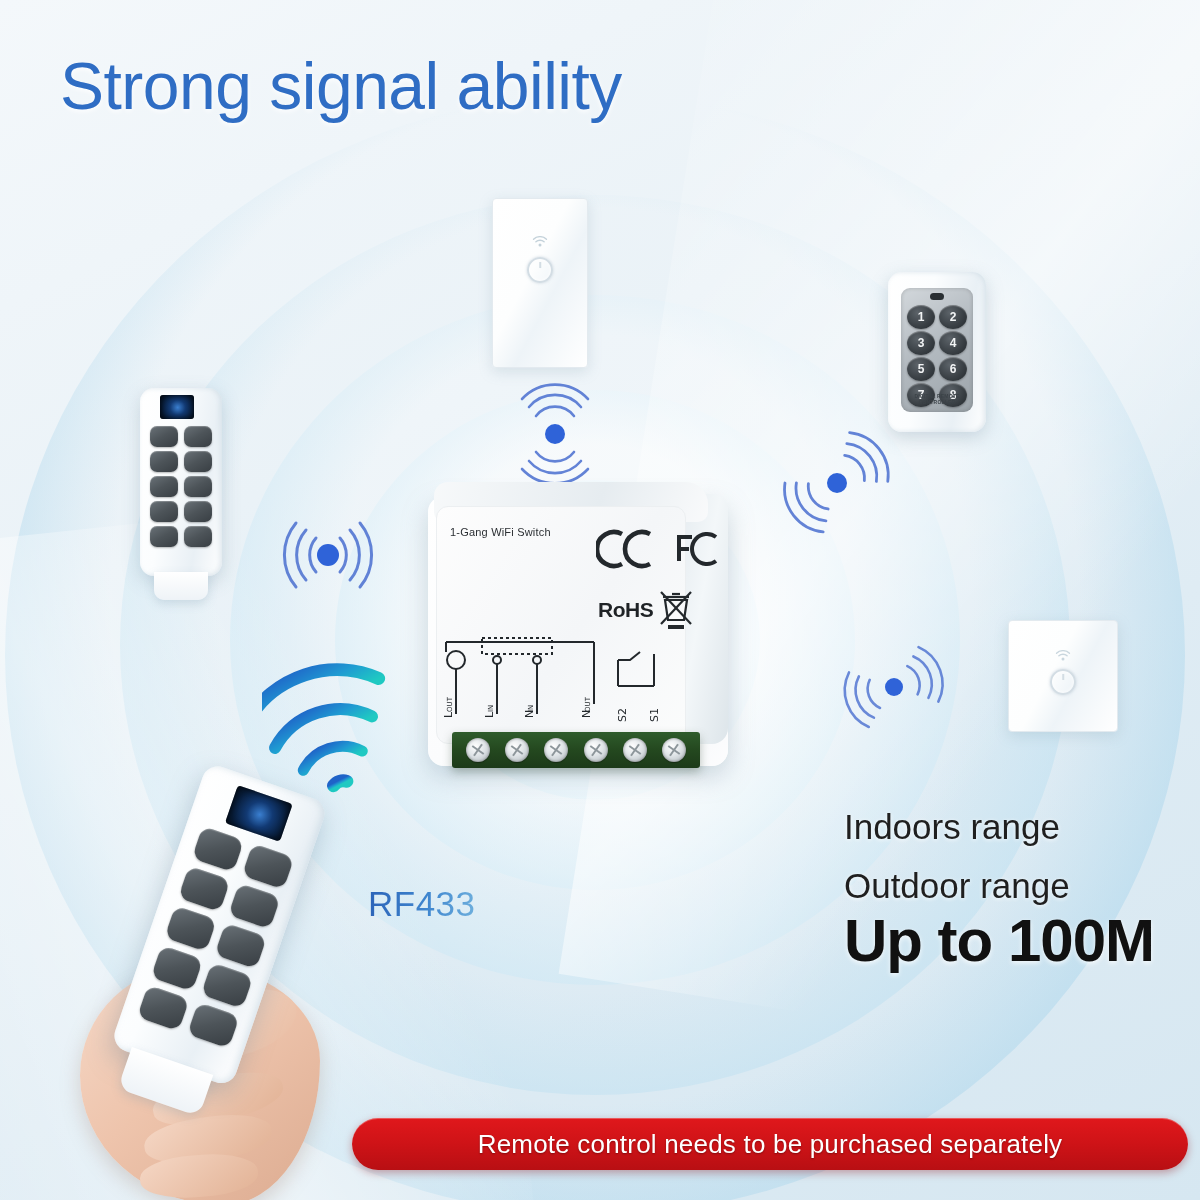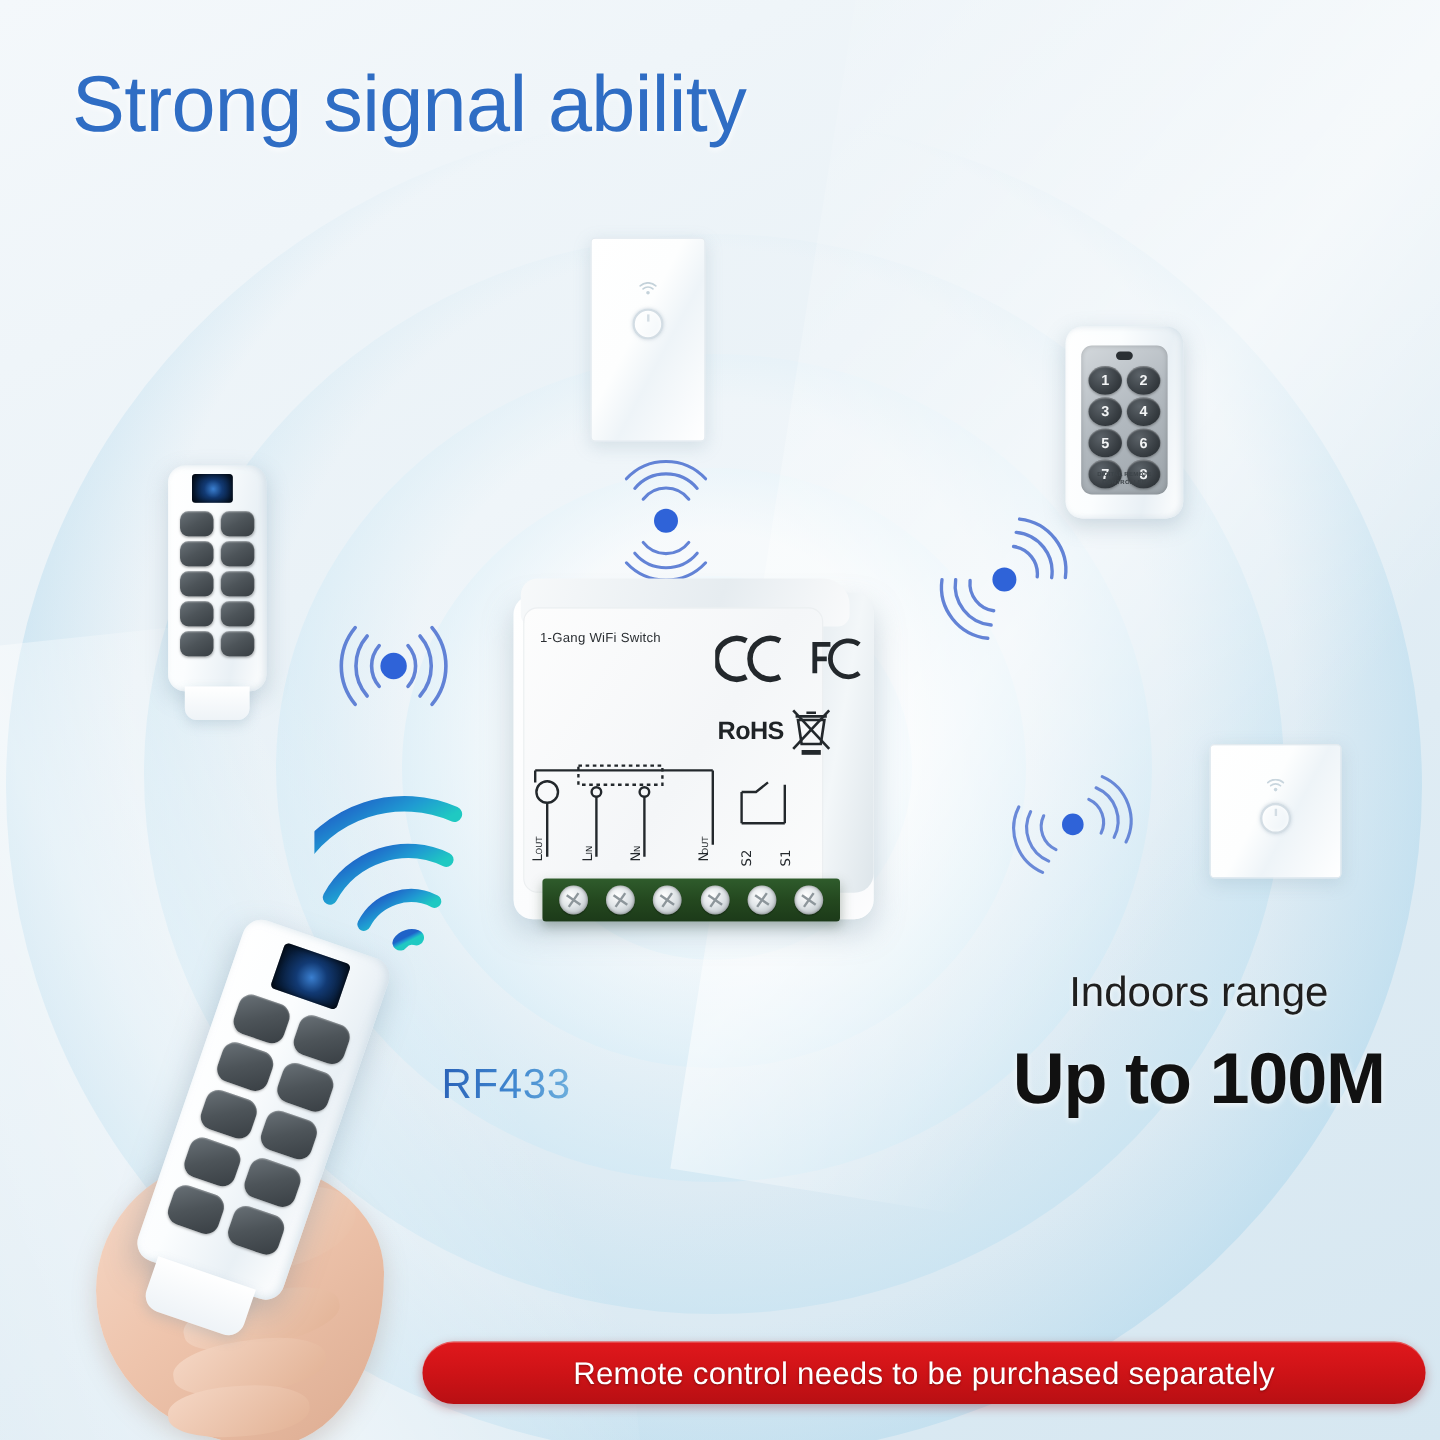--- a/index.html
+++ b/index.html
@@ -28,21 +28,21 @@
            transform:rotate(-6deg); pointer-events:none; }
 
   
   .h1 { position:absolute; left:60px; top:48px; font-size:66px; font-weight:400;
         color:#2f6dc4; letter-spacing:-.5px; white-space:nowrap;
         text-shadow:0 2px 5px rgba(255,255,255,.9); }
   .h2 { position:absolute; left:68px; top:140px; font-size:42px; font-weight:400;
         color:#1b1b1b; white-space:nowrap; text-shadow:0 1px 4px rgba(255,255,255,.9); }
 
   
-  .range { position:absolute; right:46px; top:806px; text-align:center; }
+  .range { position:absolute; right:46px; top:806px; text-align:left; }
   .range .lbl  { font-size:35px; color:#1f1f1f; font-weight:400; line-height:1.18;
                  text-shadow:0 1px 4px rgba(255,255,255,.85); }
   .range .big  { font-size:60px; color:#111; font-weight:700; line-height:1.12;
                  letter-spacing:-1px; text-shadow:0 2px 5px rgba(255,255,255,.8); }
   .range .gap  { height:18px; }
 
   
   .rf433 { position:absolute; left:368px; top:884px; font-size:35px; font-weight:400;
            background:linear-gradient(95deg,#2b63b8 0%,#3f86cf 55%,#6fb0dd 100%);
            -webkit-background-clip:text; background-clip:text; color:transparent;
@@ -443,20 +443,21 @@
         <b></b>
     </div>
     <div class="rm-foot"></div>
   </div>
 
   <div class="rf433">RF433</div>
 
   <div class="range">
     <div class="lbl">Indoors range</div>
     <div class="gap"></div>
+    <div class="lbl">Outdoor range</div>
     <div class="big">Up to 100M</div>
   </div>
 
   <div class="banner">
     <span>Remote control needs to be purchased separately</span>
   </div>
 
 </div>
 
 </body></html>

